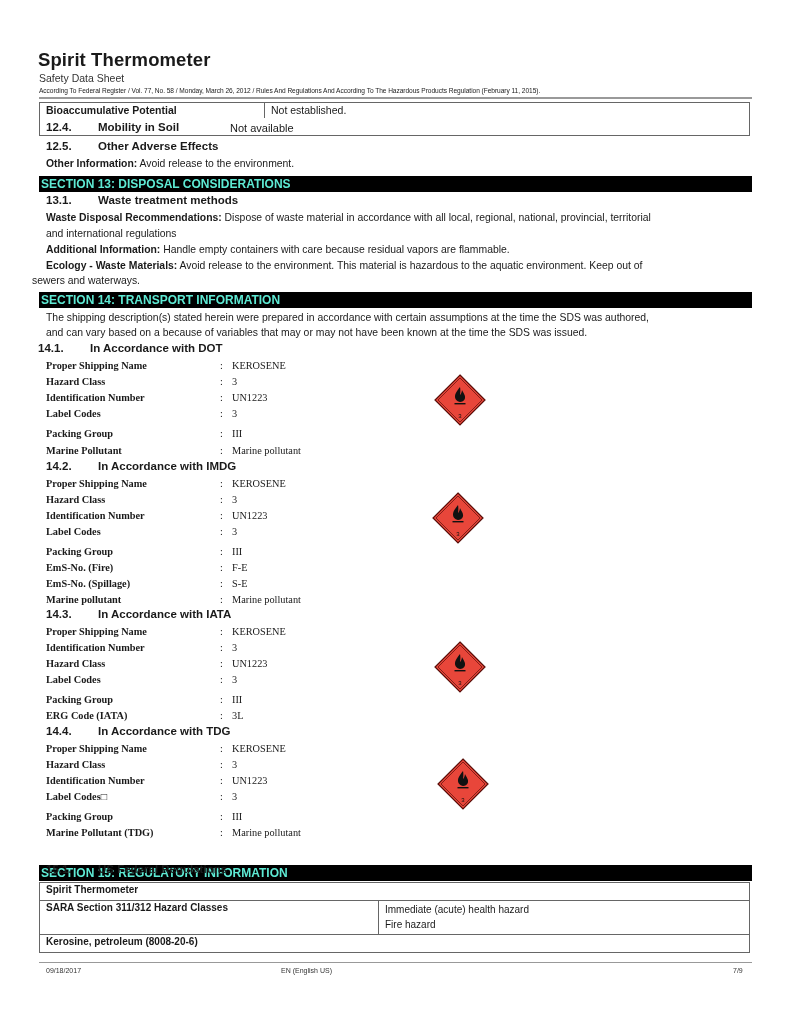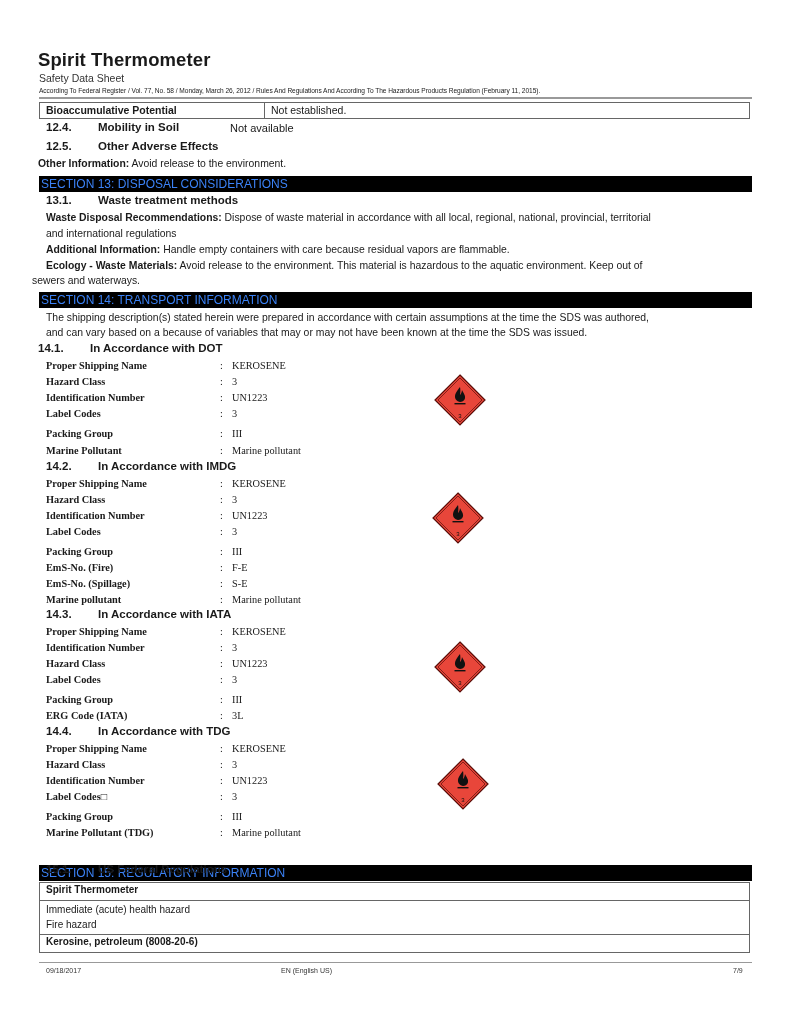--- a/index.html
+++ b/index.html
@@ -13,53 +13,53 @@
   .tbl { left:39px; width:711px; border:1px solid #666; box-sizing:border-box; font-size:10.5px; }
   .tbl .row { display:flex; border-top:1px solid #666; }
   .tbl .row:first-child { border-top:none; }
   .tbl .cell { padding:1px 6px; box-sizing:border-box; }
   .tbl .cell.b { font-weight:bold; }
   .tbl .cell + .cell { border-left:1px solid #666; }
   .sub { font-size:11.5px; font-weight:bold; white-space:nowrap; }
   .sub .num { display:inline-block; width:52px; }
   .txt { font-size:10.4px; line-height:15.5px; white-space:nowrap; }
   .txt b { font-weight:bold; }
-  .section { left:39px; width:713px; height:16px; background:#000; color:#3b82f6;
-             font-size:12px; font-weight:normal; line-height:16px; padding-left:2px; box-sizing:border-box; }
+  .section { left:39px; width:713px; height:16px; background:#000; color:#5eead4;
+             font-size:12px; font-weight:bold; line-height:16px; padding-left:2px; box-sizing:border-box; }
   .kv { font-size:10.3px; white-space:nowrap;font-family:Liberation Serif, serif; }
   .kv .k { position:absolute; left:0; font-weight:bold; }
   .kv .c { position:absolute; left:174px; }
   .kv .v { position:absolute; left:186px;text-align:right; }
   .diamond { width:52px; height:52px; }
   .footer { font-size:7px; color:#333; }
 </style>
 </head>
 <body>
 
 <div class="abs title">Spirit Thermometer</div>
 <div class="abs subtitle">Safety Data Sheet</div>
 <div class="abs regline">According To Federal Register / Vol. 77, No. 58 / Monday, March 26, 2012 / Rules And Regulations And According To The Hazardous Products Regulation  (February 11, 2015).</div>
 <div class="abs hrule" style="top:97px;"></div>
 
-<div class="abs tbl" style="top:102px; height:17px;">
+<div class="abs tbl" style="top:102px; height:34px;">
   <div class="row" style="height:15px;">
     <div class="cell b" style="width:224px;">Bioaccumulative Potential</div>
     <div class="cell" style="flex:1;">Not established.</div>
   </div>
 </div>
 
 <div class="abs sub" style="left:46px; top:121px;">
   <span class="num">12.4.</span><span>Mobility in Soil</span>
 </div>
 <div class="abs txt" style="left:230px; top:121px; font-size:11px;">Not available</div>
 
 <div class="abs sub" style="left:46px; top:140px;">
   <span class="num">12.5.</span><span>Other Adverse Effects</span>
 </div>
-<div class="abs txt" style="left:38px; top:156px;">
+<div class="abs txt" style="left:46px; top:156px;">
   <b>Other Information:</b><span> Avoid release to the environment.</span>
 </div>
 
 <div class="abs section" style="top:176px;">SECTION 13: DISPOSAL CONSIDERATIONS</div>
 <div class="abs sub" style="left:46px; top:194px;">
   <span class="num">13.1.</span><span>Waste treatment methods</span>
 </div>
 <div class="abs txt" style="left:46px; top:210px;">
   <b>Waste Disposal Recommendations:</b><span> Dispose of waste material in accordance with all local, regional, national, provincial, territorial</span>
 </div>
@@ -261,20 +261,21 @@
 <div class="abs section" style="top:865px;">SECTION 15: REGULATORY INFORMATION</div>
 <div class="abs sub" style="left:46px; top:863px;">
   <span class="num">15.1.</span><span>US Federal Regulations</span>
 </div>
 
 <div class="abs tbl" style="top:882px;">
   <div class="row" style="height:17px;">
     <div class="cell b" style="flex:1; font-size:10px;">Spirit Thermometer</div>
   </div>
   <div class="row" style="height:33px;">
+    <div class="cell b" style="width:338px; font-size:10px;">SARA Section 311/312 Hazard Classes</div>
     <div class="cell" style="flex:1; font-size:10px; line-height:15px;">
       <div>Immediate (acute) health hazard</div>
       <div>Fire hazard</div>
     </div>
   </div>
 </div>
 <div class="abs tbl" style="top:934px;">
   <div class="row" style="height:17px;">
     <div class="cell b" style="flex:1; font-size:10px;">Kerosine, petroleum (8008-20-6)</div>
   </div>

